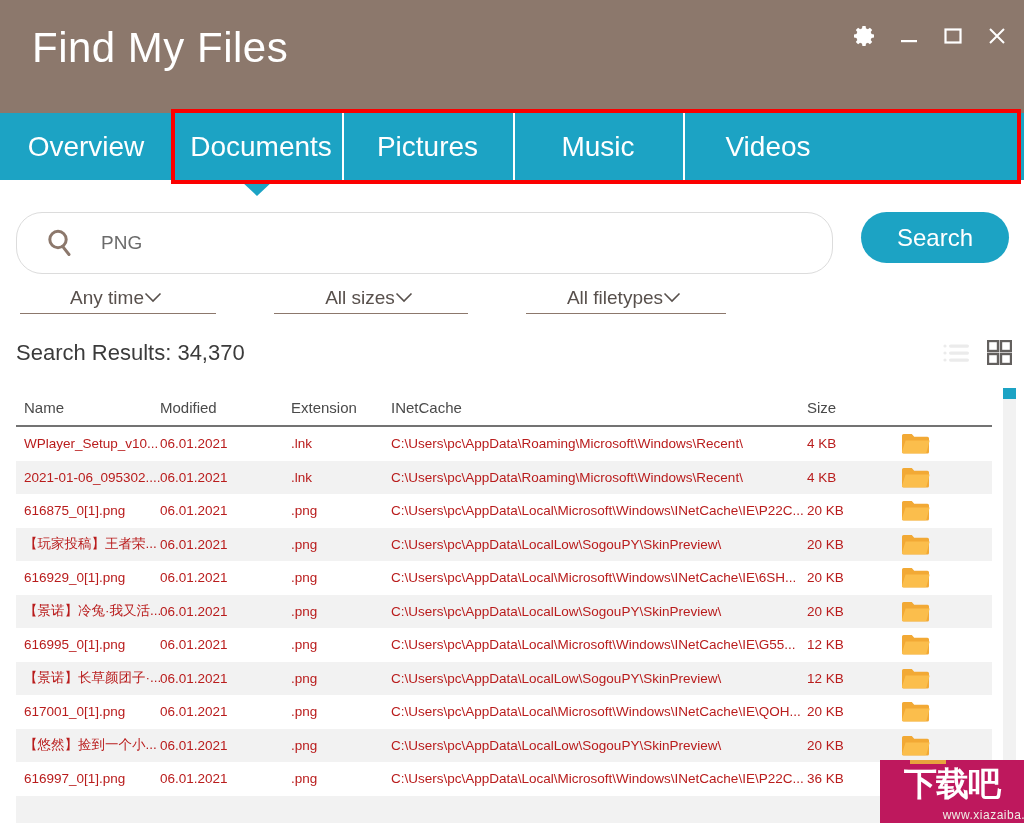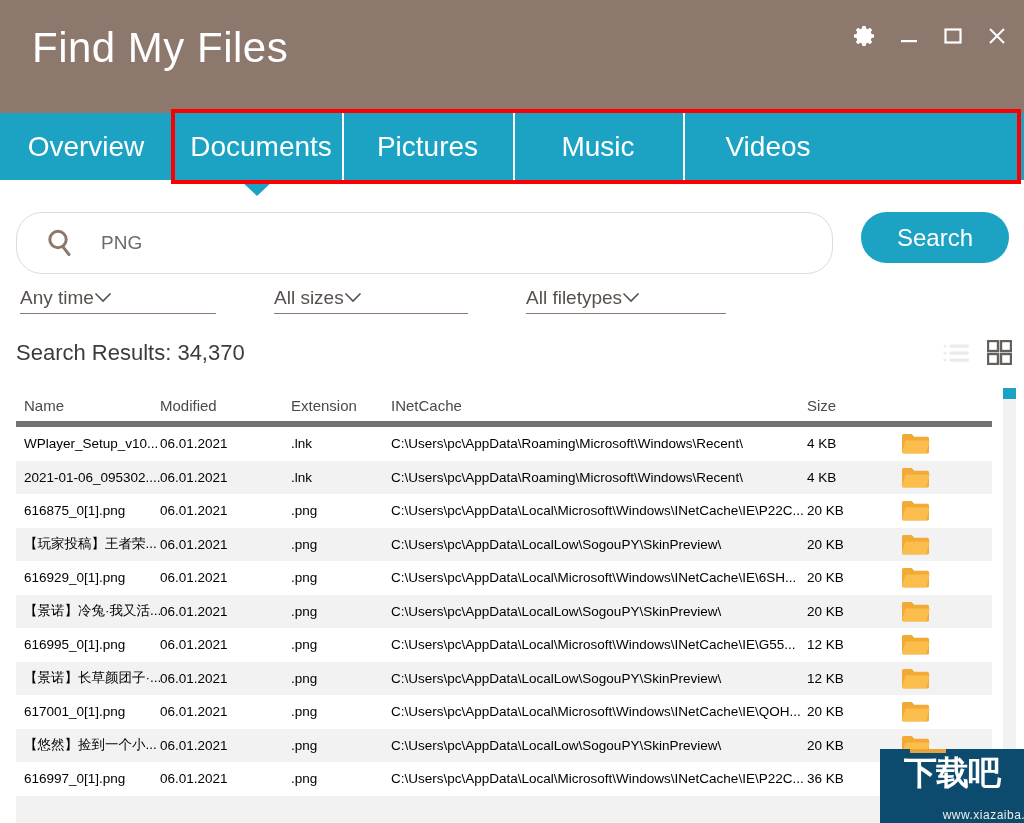--- a/index.html
+++ b/index.html
@@ -150,21 +150,21 @@
     position: absolute;
     left: 20px; top: 282px;
     display: flex;
   }
   .filter {
     position: relative;
     height: 32px;
     border-bottom: 1px solid #8c786c;
     display: flex;
     align-items: center;
-    justify-content: flex-start;
+    justify-content: center;
     cursor: pointer;
     padding-right: 4px;
   }
   .filter-time { width: 196px; margin-right: 58px; }
   .filter-size { width: 194px; margin-right: 58px; }
   .filter-type { width: 200px; }
   .filter-label {
     font-size: 19px;
     font-weight: 300;
     color: #58504c;
@@ -193,32 +193,32 @@
   .table {
     position: absolute;
     left: 16px; top: 390px;
     width: 976px; height: 433px;
     overflow: hidden;
   }
   .thead {
     display: flex;
     align-items: center;
     height: 37px;
-    border-bottom: 6px solid #737373;
+    border-bottom: 2px solid #737373;
     color: #4a4a4a;
     font-size: 15px;
     font-weight: 300;
   }
   .row {
     display: flex;
     align-items: center;
     height: 33.5px;
     font-size: 13.5px;
     font-weight: 300;
-    color: #000000;
+    color: #b91c1c;
   }
   .row.alt { background: #f2f2f2; }
   .c-name { width: 144px; padding-left: 8px; overflow: hidden; white-space: nowrap; }
   .c-mod  { width: 131px; overflow: hidden; white-space: nowrap; }
   .c-ext  { width: 100px; overflow: hidden; white-space: nowrap; }
   .c-path { width: 416px; overflow: hidden; white-space: nowrap; }
   .c-size { width: 94px; overflow: hidden; white-space: nowrap; }
   .c-icon { width: 70px; display: flex; align-items: center; }
   .thead .c-name { padding-left: 8px; }
 
@@ -236,22 +236,22 @@
     right: 8px; top: 388px;
     width: 13px; height: 11px;
     background: #1ca3c4;
     cursor: pointer;
   }
 
   
   .watermark {
     position: absolute;
     right: 0; bottom: 0;
-    width: 144px; height: 74px;
-    background: #0c4a6e;
+    width: 144px; height: 63px;
+    background: #be185d;
     overflow: hidden;
   }
   .wm-accent {
     position: absolute;
     left: 30px; top: 0;
     width: 36px; height: 4px;
     background: #e8a33d;
   }
   .wm-cn {
     position: absolute;

